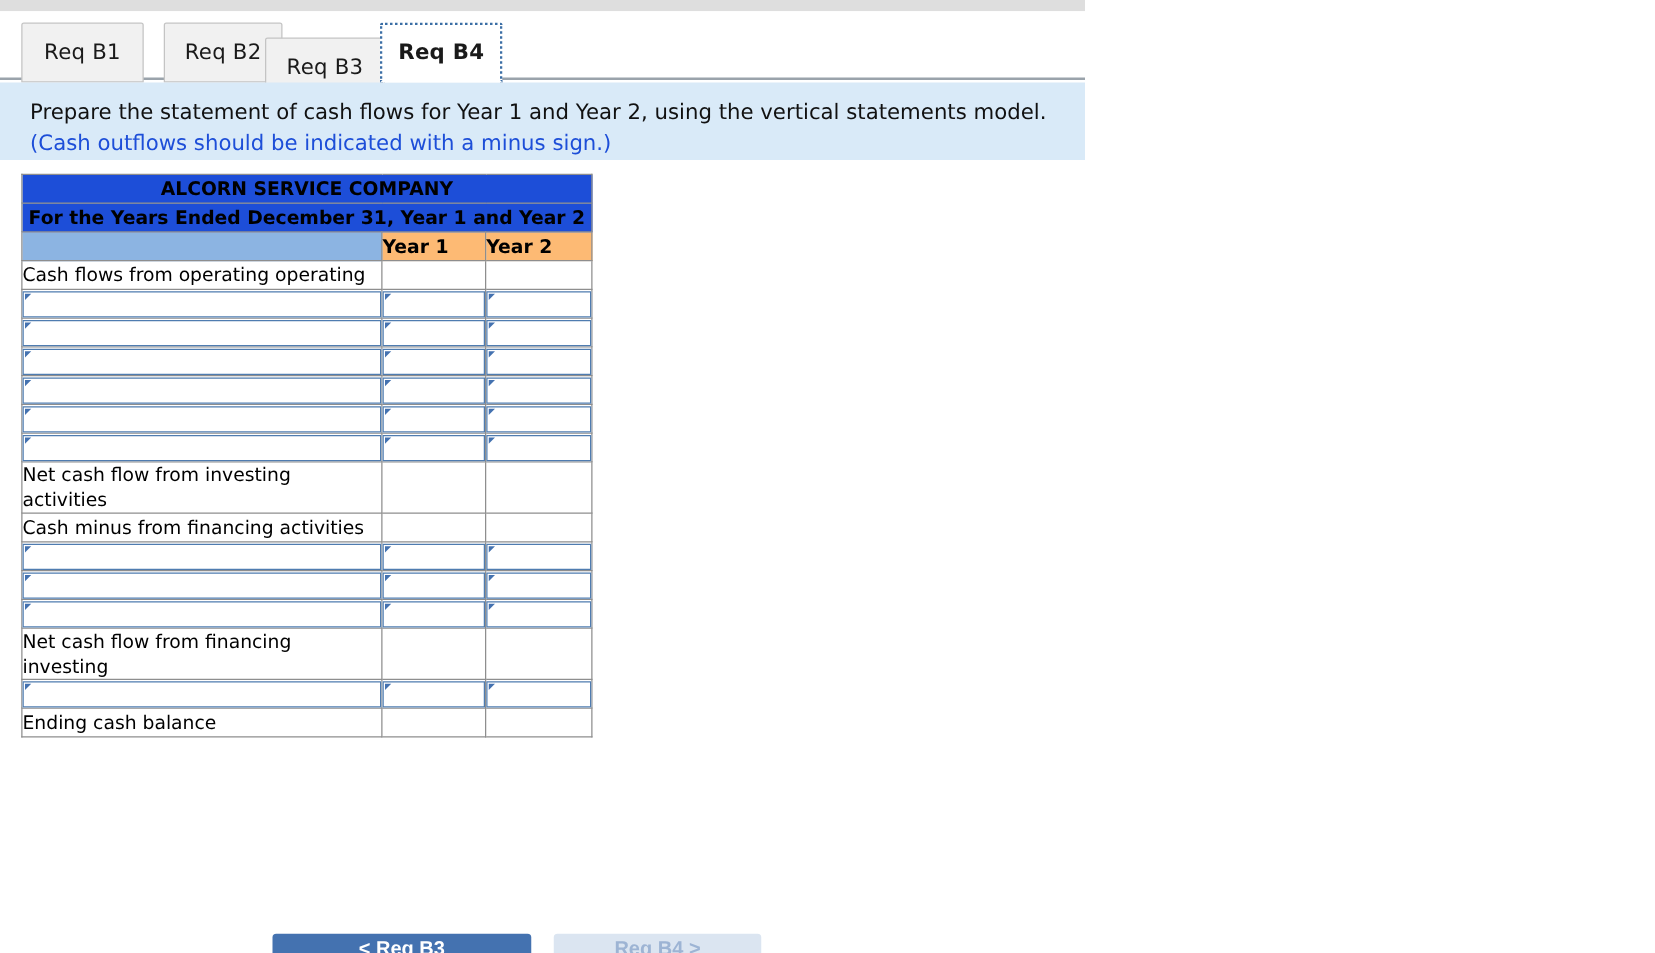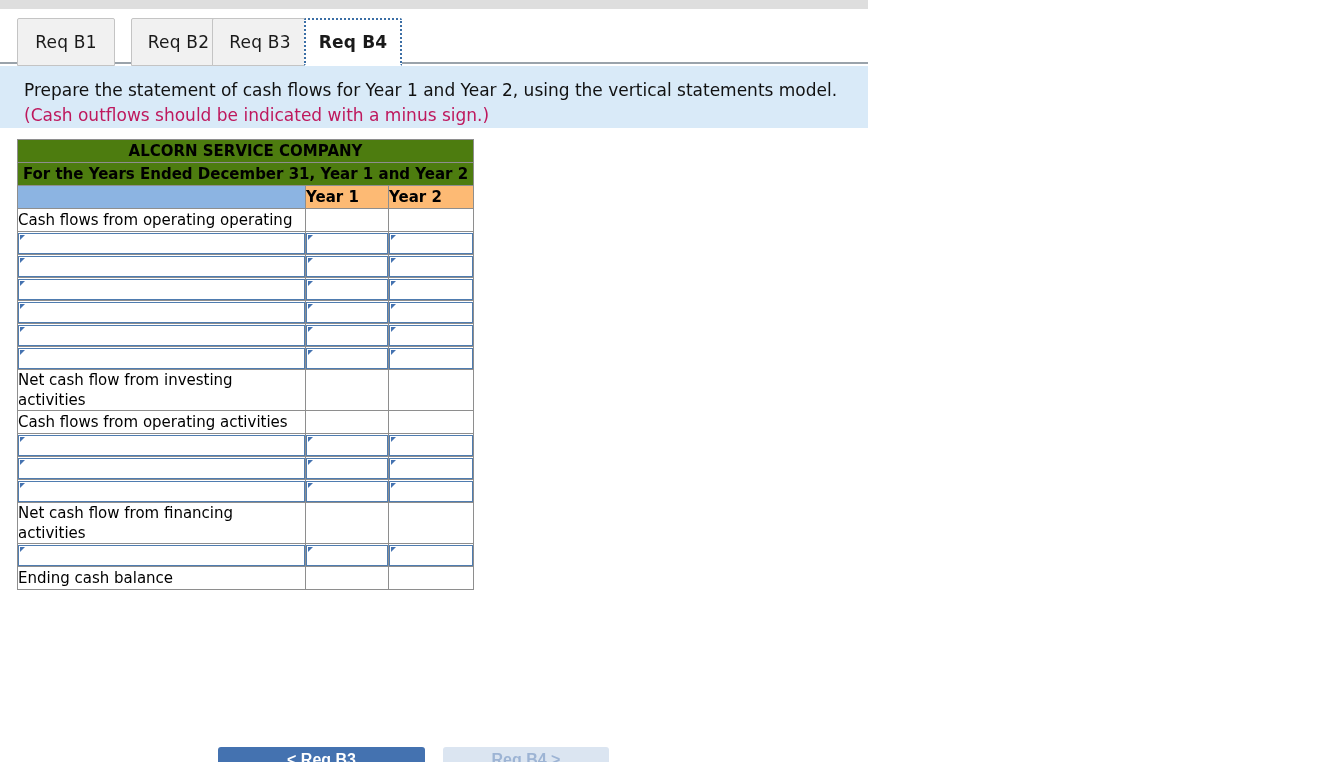--- a/index.html
+++ b/index.html
@@ -53,21 +53,21 @@
   .instruction {
     position: absolute;
     left: 0; top: 66px;
     width: 868px; height: 62px;
     background: #d9eaf8;
     padding: 12px 22px 0 24px;
     font-size: 17px;
     line-height: 25px;
     color: #111111;
   }
-  .instruction .note { color: #be185d; }
+  .instruction .note { color: #1d4ed8; }
 
   
   .stmt-wrap {
     position: absolute;
     left: 17px; top: 139px;
   }
   table.stmt {
     border-collapse: collapse;
     table-layout: fixed;
     font-size: 15px;
@@ -78,21 +78,21 @@
     padding: 0;
     vertical-align: middle;
     height: 23px;
   }
   col.c-label { width: 288px; }
   col.c-y1    { width: 83px; }
   col.c-y2    { width: 85px; }
 
   
   td.hdr {
-    background: #4d7c0f;
+    background: #1d4ed8;
     font-weight: bold;
     text-align: center;
     font-size: 15px;
     padding: 3px 4px;
     line-height: 20px;
     margin-left: 17px;
   }
   td.hdr-blank { background: #8cb4e2; }
   td.colhdr {
     background: #fdba74;
@@ -163,21 +163,21 @@
   }
 </style>
 </head>
 <body>
 
 <div class="top-strip"></div>
 
 <div class="tab-bar" id="tab-bar">
     <div class="tab" style="left: 17px; width: 98px;">Req B1</div>
     <div class="tab" style="left: 131px; width: 95px;">Req B2</div>
-    <div class="tab" style="left: 212px; width: 96px;">Req B3</div>
+    <div class="tab" style="left: 212px; width: 96px; margin-top: 12px;">Req B3</div>
     <div class="tab active" style="left: 304px; width: 98px; font-weight: bold;">Req B4</div>
   </div>
 
 <div class="instruction">
   <span>Prepare the statement of cash flows for Year 1 and Year 2, using the vertical statements model.</span>
   <span class="note">(Cash outflows should be indicated with a minus sign.)</span>
 </div>
 
 <div class="stmt-wrap">
   <table class="stmt">
@@ -268,21 +268,21 @@
           <td class="rule-bottom">
             <span class="cellbox"></span>
           </td>
         </tr>
         <tr class="">
           <td class="label">Net cash flow from investing activities</td>
           <td class="num rule-bottom rule-top"></td>
           <td class="num rule-bottom rule-top"></td>
         </tr>
         <tr class="">
-          <td class="label">Cash flows from operating activities</td>
+          <td class="label">Cash minus from financing activities</td>
           <td class="num rule-top"></td>
           <td class="num rule-top"></td>
         </tr>
         <tr class="inputrow">
           <td>
             <span class="cellbox"></span>
           </td>
           <td>
             <span class="cellbox"></span>
           </td>
@@ -306,21 +306,21 @@
             <span class="cellbox"></span>
           </td>
           <td class="rule-bottom">
             <span class="cellbox"></span>
           </td>
           <td class="rule-bottom">
             <span class="cellbox"></span>
           </td>
         </tr>
         <tr class="">
-          <td class="label">Net cash flow from financing activities</td>
+          <td class="label">Net cash flow from financing investing</td>
           <td class="num rule-bottom rule-top"></td>
           <td class="num rule-bottom rule-top"></td>
         </tr>
         <tr class="inputrow">
           <td>
             <span class="cellbox"></span>
           </td>
           <td>
             <span class="cellbox"></span>
           </td>

